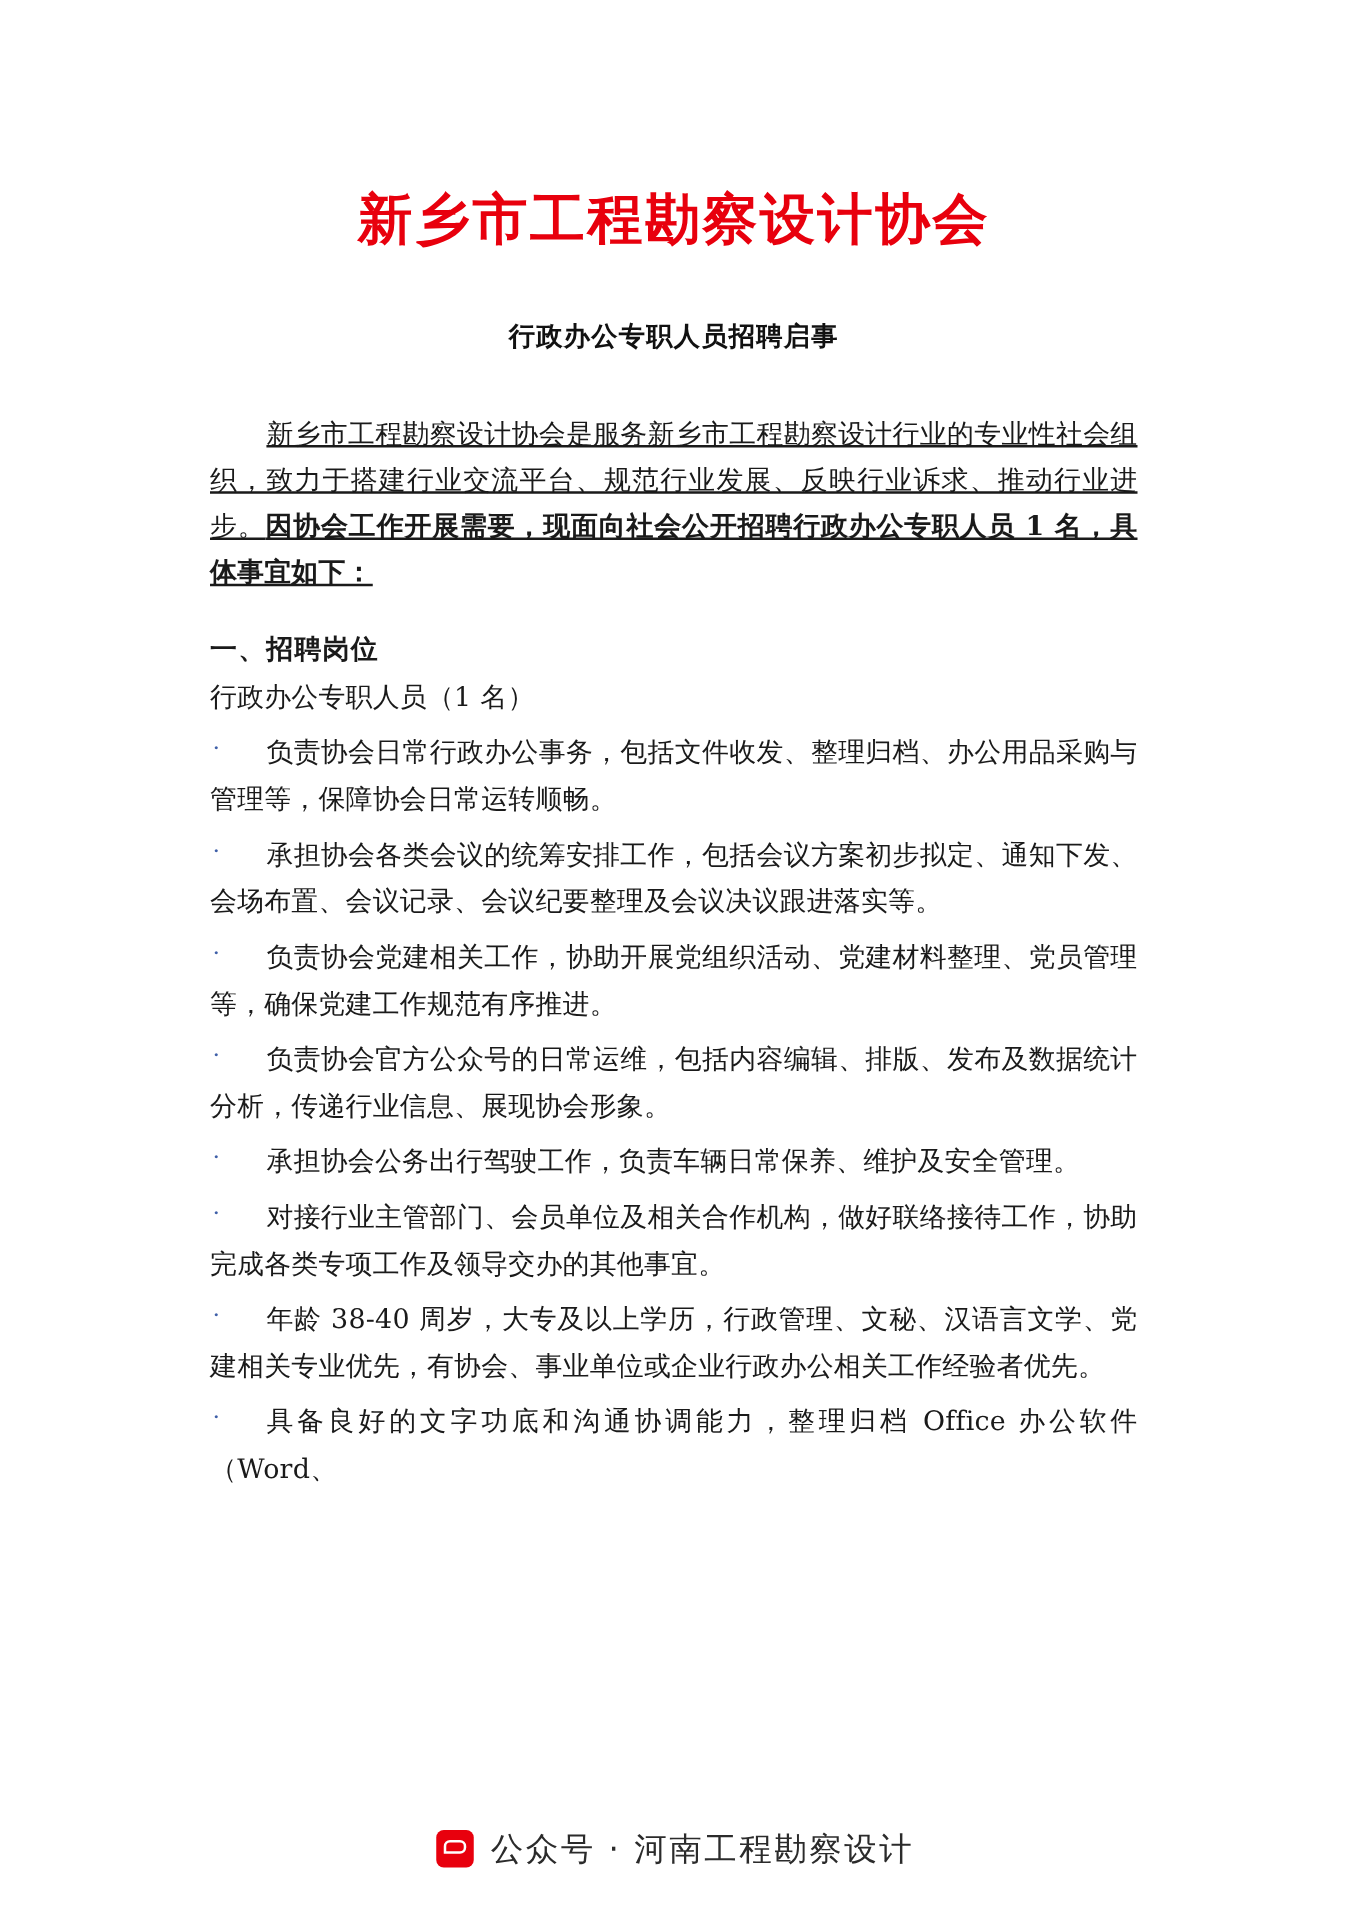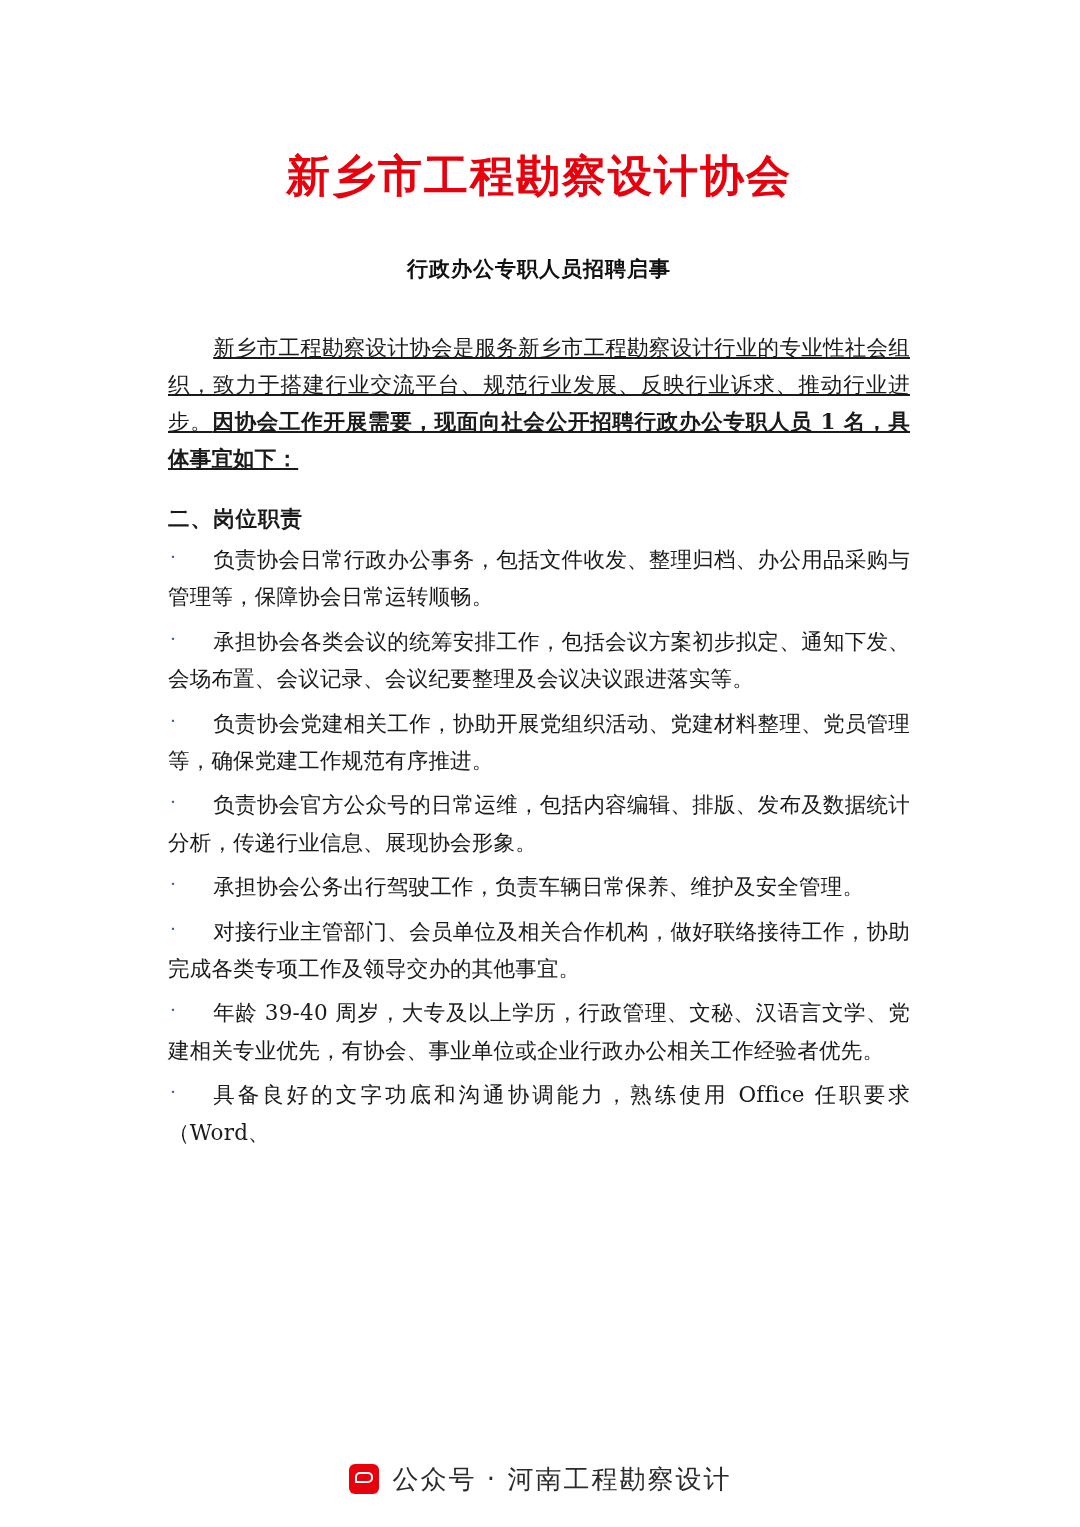--- a/index.html
+++ b/index.html
@@ -142,23 +142,26 @@
 <body>
 
 <div class="page">
 
   <h1 class="org-title">新乡市工程勘察设计协会</h1>
 
   <h2 class="doc-title">行政办公专职人员招聘启事</h2>
 
   <p class="body-text indent"><span>新乡市工程勘察设计协会是服务新乡市工程勘察设计行业的专业性社会组织，致力于搭建行业交流平台、规范行业发展、反映行业诉求、推动行业进步。</span><span class="bold">因协会工作开展需要，现面向社会公开招聘行政办公专职人员 1 名，具体事宜如下：</span></p>
 
-
   <div>
-    <div class="section-head">二、岗位职责</div>
+    <div class="section-head">一、招聘岗位</div>
+    <div class="plain-line">行政办公专职人员（1 名）</div>
+  </div>
+
+  <div>
     <ul class="bullets">
       <li>
           <span class="dot">·</span>
           <span class="txt">负责协会日常行政办公事务，包括文件收发、整理归档、办公用品采购与管理等，保障协会日常运转顺畅。</span>
         </li>
       <li>
           <span class="dot">·</span>
           <span class="txt">承担协会各类会议的统筹安排工作，包括会议方案初步拟定、通知下发、会场布置、会议记录、会议纪要整理及会议决议跟进落实等。</span>
         </li>
       <li>
@@ -177,25 +180,25 @@
           <span class="dot">·</span>
           <span class="txt">对接行业主管部门、会员单位及相关合作机构，做好联络接待工作，协助完成各类专项工作及领导交办的其他事宜。</span>
         </li>
     </ul>
   </div>
 
   <div>
     <ul class="bullets">
       <li>
           <span class="dot">·</span>
-          <span class="txt">年龄 39-40 周岁，大专及以上学历，行政管理、文秘、汉语言文学、党建相关专业优先，有协会、事业单位或企业行政办公相关工作经验者优先。</span>
-        </li>
-      <li>
-          <span class="dot">·</span>
-          <span class="txt">具备良好的文字功底和沟通协调能力，熟练使用 Office 任职要求（Word、</span>
+          <span class="txt">年龄 38-40 周岁，大专及以上学历，行政管理、文秘、汉语言文学、党建相关专业优先，有协会、事业单位或企业行政办公相关工作经验者优先。</span>
+        </li>
+      <li>
+          <span class="dot">·</span>
+          <span class="txt">具备良好的文字功底和沟通协调能力，整理归档 Office 办公软件（Word、</span>
         </li>
     </ul>
   </div>
 
 </div>
 
 <div class="fade-bottom"></div>
 
 <div class="footer">
   <span class="footer-logo"></span>

